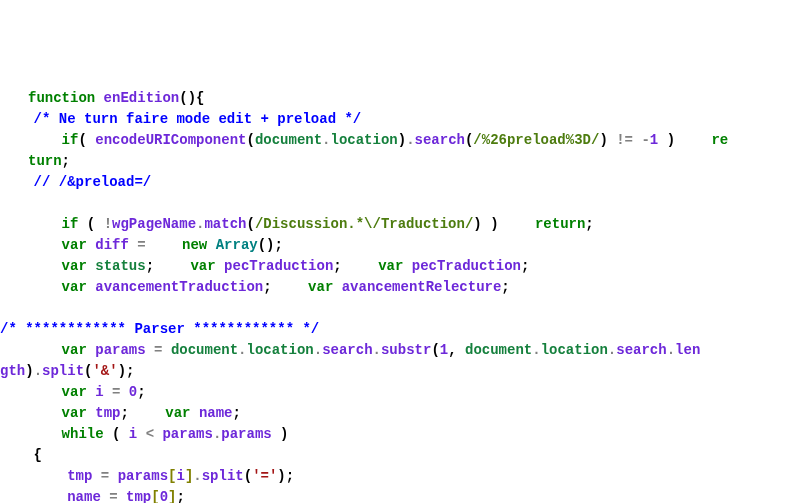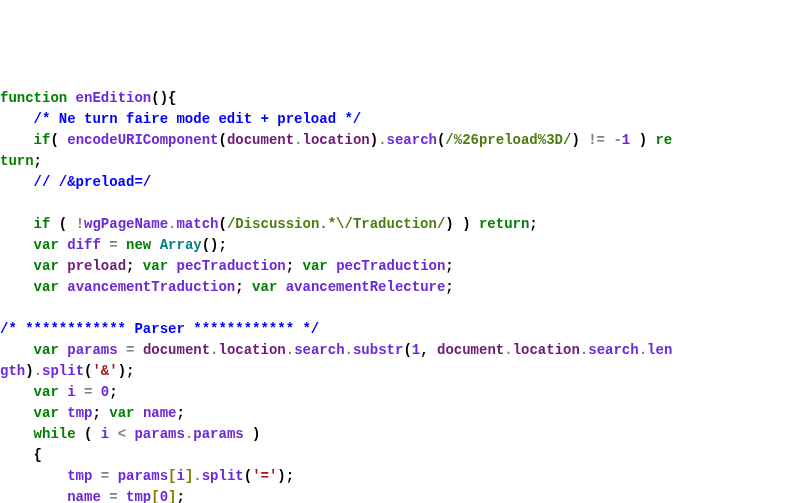--- a/index.html
+++ b/index.html
@@ -8,23 +8,23 @@
     background: #ffffff;
     font-family: "Consolas", "Monaco", "Courier New", monospace;
     font-size: 14px;
     line-height: 21px;
     font-weight: bold;
     white-space: pre;
   }
   .code-container {
     padding: 4px 0;
   }
-  .kw { color: #008000; }      
+  .kw { color: #008000; margin-left: 28px; }      
   .id { color: #6d28d9; }      
-  .obj { color: #701a75; text-align: center; }     
+  .obj { color: #15803d; text-align: center; }     
   .typ { color: #008080; }     
   .str { color: #a31515; }     
   .rex { color: #4d7c0f; }     
   .cmt { color: #0000ff; }     
   .op  { color: #808080; }     
   .brk { color: #808000; }     
   .pun { color: #000000; }     
 </style>
 </head>
 <body>
@@ -32,21 +32,21 @@
 
 
 <div class="code-container"><span><span class="kw">function</span><span class="id"> enEdition</span><span class="pun">(){</span></span>
 <span>    <span class="cmt">/* Ne turn faire mode edit + preload */</span></span>
 <span>    <span class="kw">if</span><span class="pun">( </span><span class="id">encodeURIComponent</span><span class="pun">(</span><span class="obj">document</span><span class="op">.</span><span class="obj">location</span><span class="pun">)</span><span class="op">.</span><span class="id">search</span><span class="pun">(</span><span class="rex">/%26preload%3D/</span><span class="pun">) </span><span class="op">!=</span><span class="id"> </span><span class="op">-</span><span class="id">1</span><span class="pun"> ) </span><span class="kw">re</span></span>
 <span><span class="kw">turn</span><span class="pun">;</span></span>
 <span>    <span class="cmt">// /&amp;preload=/</span></span>
 <span></span>
 <span>    <span class="kw">if</span><span class="pun"> ( </span><span class="op">!</span><span class="id">wgPageName</span><span class="op">.</span><span class="id">match</span><span class="pun">(</span><span class="rex">/Discussion.*\/Traduction/</span><span class="pun">) ) </span><span class="kw">return</span><span class="pun">;</span></span>
 <span>    <span class="kw">var</span><span class="id"> </span><span class="id">diff</span><span class="id"> </span><span class="op">=</span><span class="id"> </span><span class="kw">new</span><span class="id"> </span><span class="typ">Array</span><span class="pun">();</span></span>
-<span>    <span class="kw">var</span><span class="id"> </span><span class="obj">preload</span><span class="pun">; </span><span class="kw">var</span><span class="id"> </span><span class="id">pecTraduction</span><span class="pun">; </span><span class="kw">var</span><span class="id"> </span><span class="id">pecTraduction</span><span class="pun">;</span></span>
+<span>    <span class="kw">var</span><span class="id"> </span><span class="obj">status</span><span class="pun">; </span><span class="kw">var</span><span class="id"> </span><span class="id">pecTraduction</span><span class="pun">; </span><span class="kw">var</span><span class="id"> </span><span class="id">pecTraduction</span><span class="pun">;</span></span>
 <span>    <span class="kw">var</span><span class="id"> </span><span class="id">avancementTraduction</span><span class="pun">; </span><span class="kw">var</span><span class="id"> </span><span class="id">avancementRelecture</span><span class="pun">;</span></span>
 <span></span>
 <span><span class="cmt">/* ************ Parser ************ */</span></span>
 <span>    <span class="kw">var</span><span class="id"> </span><span class="id">params</span><span class="id"> </span><span class="op">=</span><span class="id"> </span><span class="obj">document</span><span class="op">.</span><span class="obj">location</span><span class="op">.</span><span class="id">search</span><span class="op">.</span><span class="id">substr</span><span class="pun">(</span><span class="id">1</span><span class="pun">, </span><span class="obj">document</span><span class="op">.</span><span class="obj">location</span><span class="op">.</span><span class="id">search</span><span class="op">.</span><span class="id">len</span></span>
 <span><span class="id">gth</span><span class="pun">)</span><span class="op">.</span><span class="id">split</span><span class="pun">(</span><span class="str">'&amp;'</span><span class="pun">);</span></span>
 <span>    <span class="kw">var</span><span class="id"> </span><span class="id">i</span><span class="id"> </span><span class="op">=</span><span class="id"> </span><span class="id">0</span><span class="pun">;</span></span>
 <span>    <span class="kw">var</span><span class="id"> </span><span class="id">tmp</span><span class="pun">; </span><span class="kw">var</span><span class="id"> </span><span class="id">name</span><span class="pun">;</span></span>
 <span>    <span class="kw">while</span><span class="pun"> ( </span><span class="id">i</span><span class="id"> </span><span class="op">&lt;</span><span class="id"> </span><span class="id">params</span><span class="op">.</span><span class="id">params</span><span class="pun"> )</span></span>
 <span>    <span class="pun">{</span></span>
 <span>        <span class="id">tmp</span><span class="id"> </span><span class="op">=</span><span class="id"> </span><span class="id">params</span><span class="brk">[</span><span class="id">i</span><span class="brk">]</span><span class="op">.</span><span class="id">split</span><span class="pun">(</span><span class="str">'='</span><span class="pun">);</span></span>

